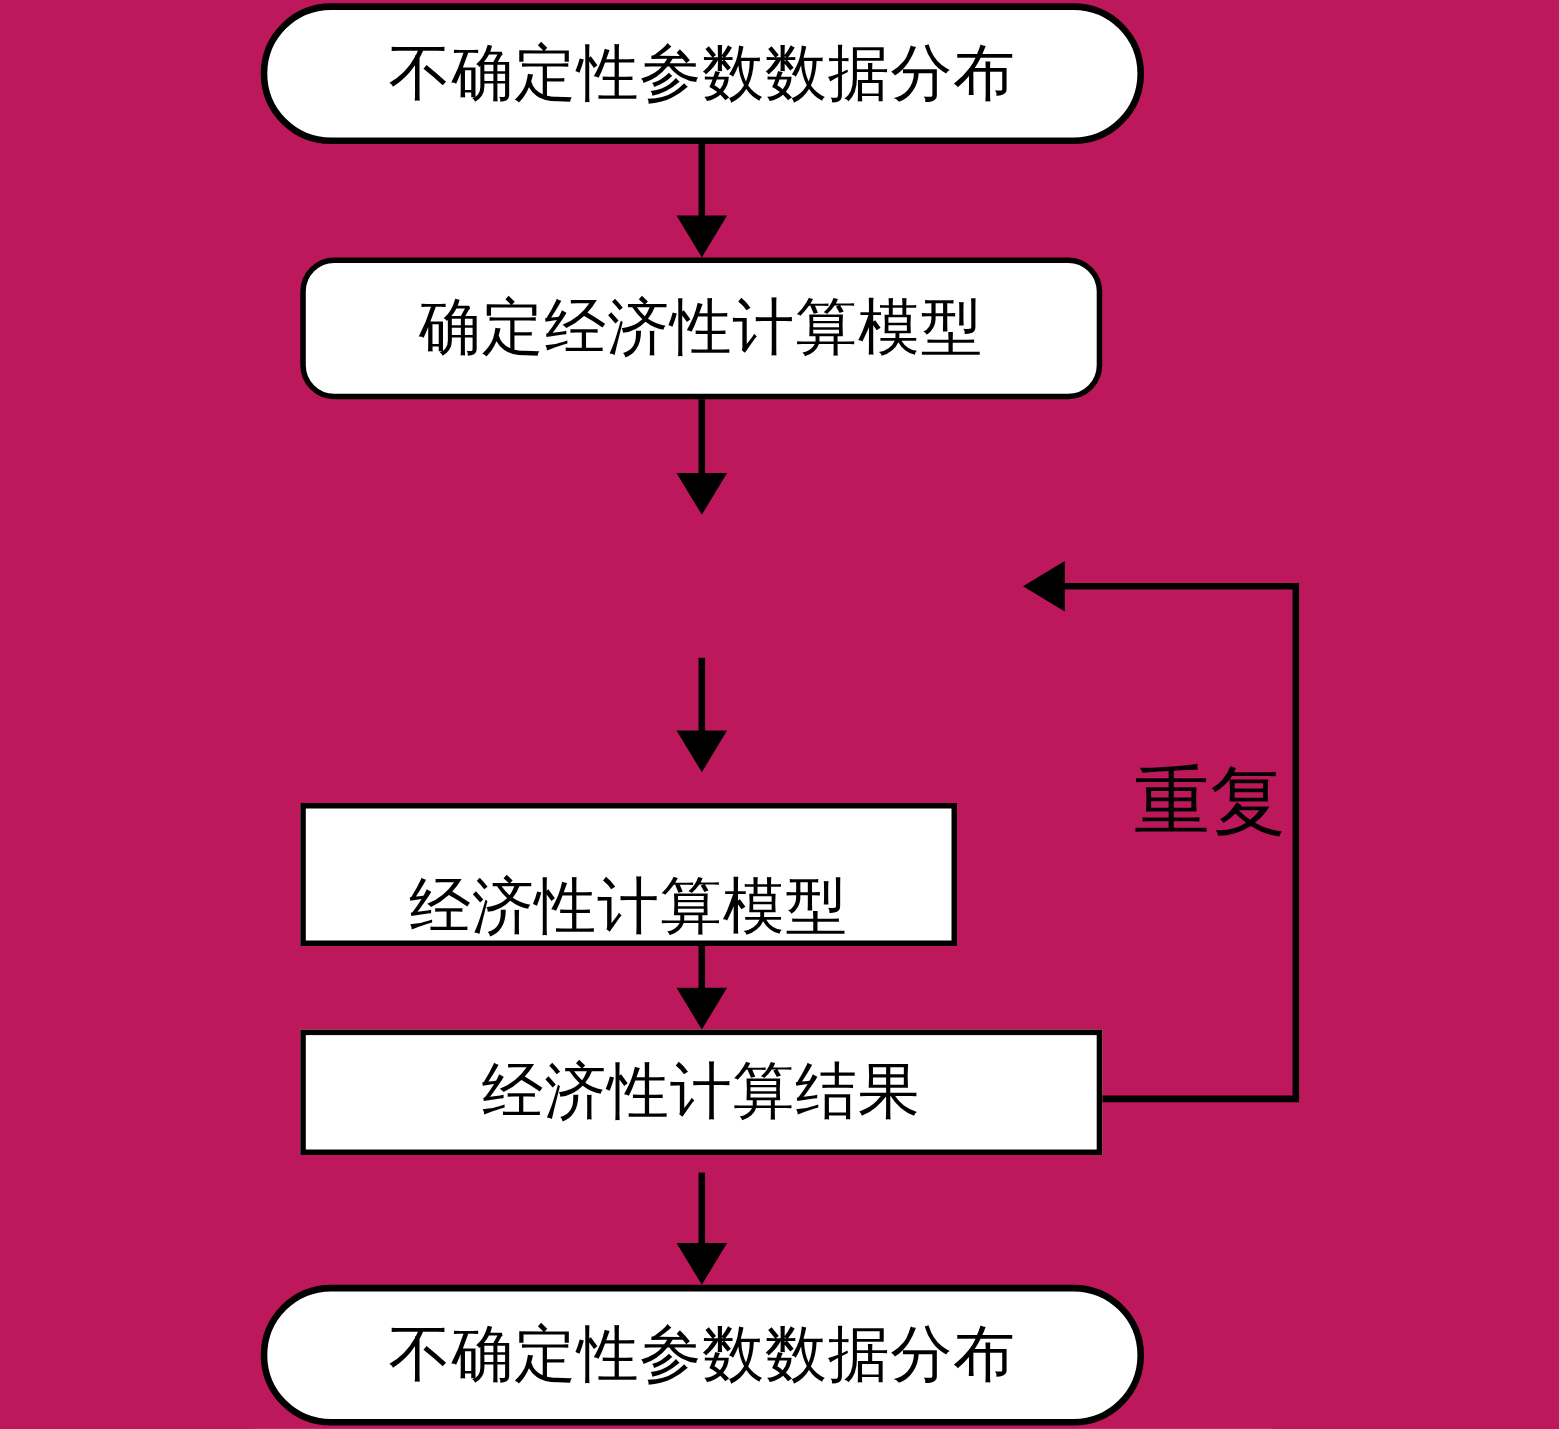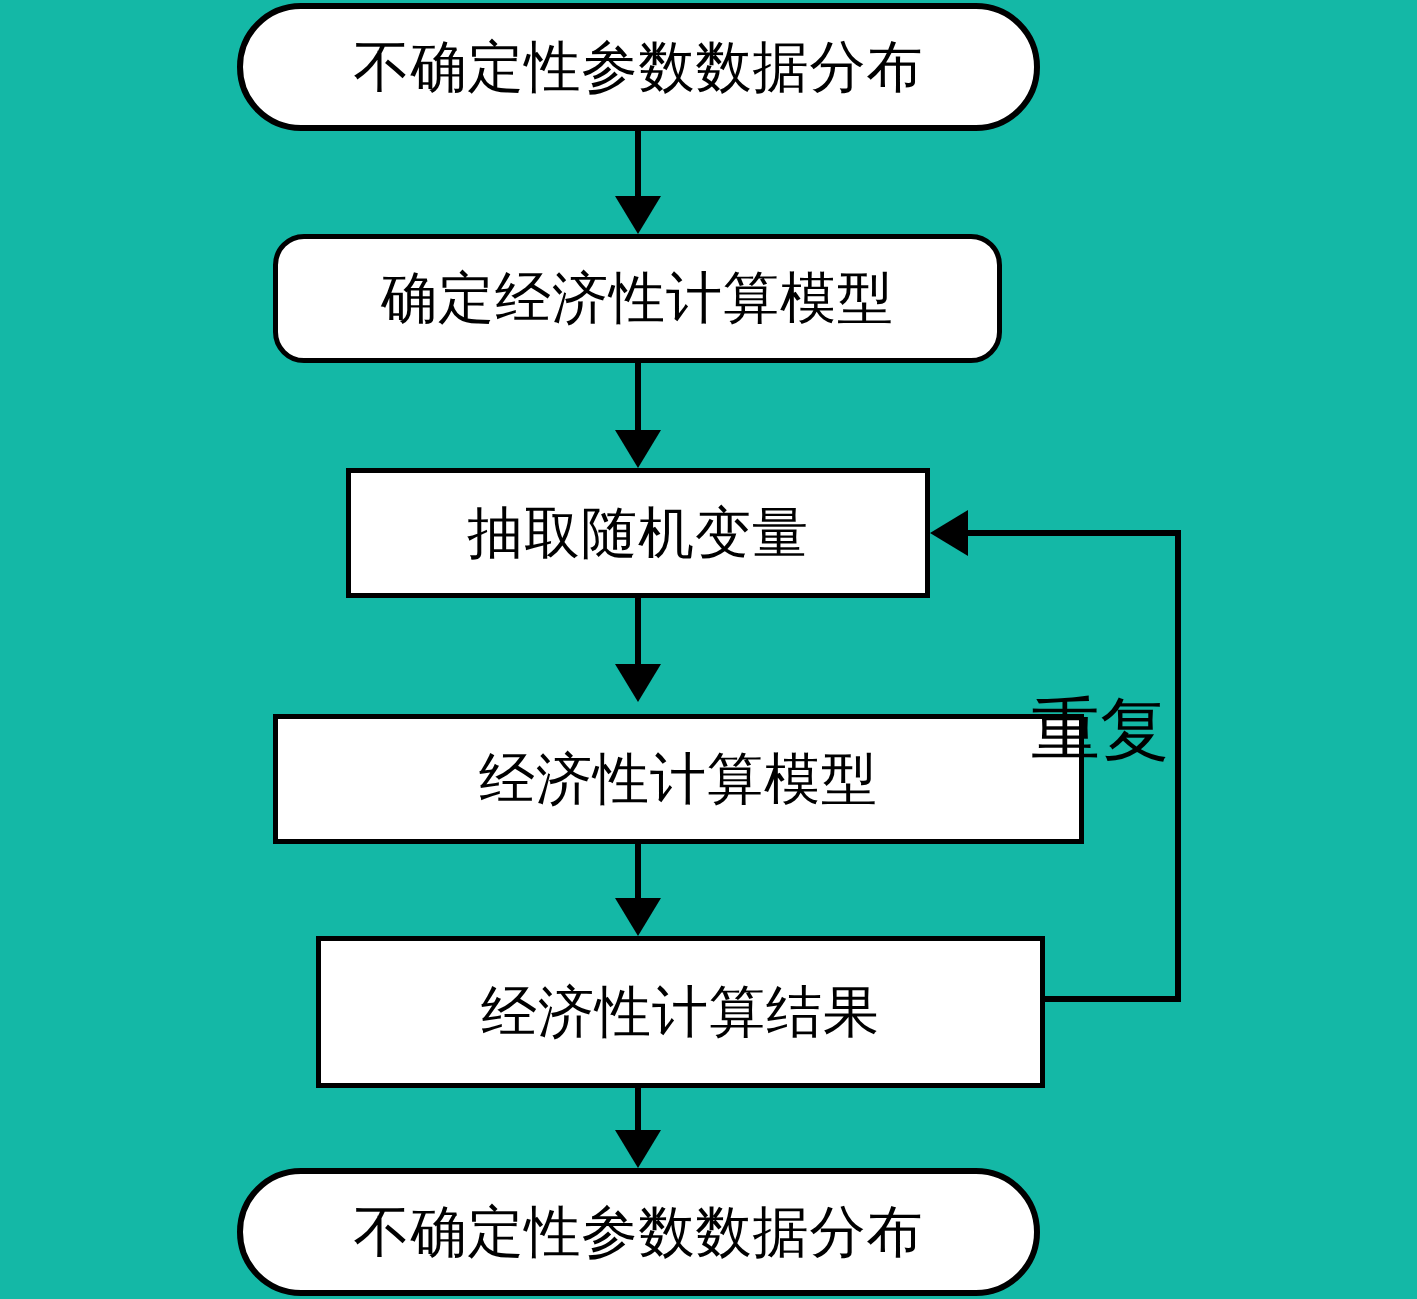--- a/index.html
+++ b/index.html
@@ -4,21 +4,21 @@
 <style>
   html, body {
     margin: 0;
     padding: 0;
     background: #ffffff;
   }
   #flowchart-canvas {
     position: relative;
     width: 1417px;
     height: 1299px;
-    background: #14b8a6;
+    background: #be185d;
     font-family: "DejaVu Sans", "Liberation Sans", sans-serif;
     overflow: hidden;
   }
   .node {
     position: absolute;
     box-sizing: border-box;
     background: #ffffff;
     border: 5px solid #000000;
     display: flex;
     align-items: center;
@@ -33,22 +33,22 @@
     line-height: 1.05;
     color: #000000;
     letter-spacing: 1px;
     white-space: nowrap;
     font-weight: 400;
   }
   
   #node-start      { left: 237px; top: 3px;    width: 803px; height: 128px; }
   #node-define     { left: 273px; top: 234px;  width: 729px; height: 129px; border-radius: 31px; }
   #node-sample     { left: 346px; top: 468px;  width: 584px; height: 130px; }
-  #node-model      { left: 273px; top: 714px;  width: 811px; height: 130px; }
-  #node-result     { left: 273px; top: 936px;  width: 729px; height: 152px; margin-left: 43px; }
+  #node-model      { left: 273px; top: 730px;  width: 597px; height: 130px; align-items: flex-end; }
+  #node-result     { left: 273px; top: 936px;  width: 729px; height: 114px; }
   #node-end        { left: 237px; top: 1168px; width: 803px; height: 128px; }
 
   .edge-svg {
     position: absolute;
     left: 0;
     top: 0;
     width: 1417px;
     height: 1299px;
     pointer-events: none;
   }
@@ -112,23 +112,20 @@
   </svg>
 
   <div class="node terminator" id="node-start">
     <span class="node-label">不确定性参数数据分布</span>
   </div>
 
   <div class="node" id="node-define">
     <span class="node-label">确定经济性计算模型</span>
   </div>
 
-  <div class="node" id="node-sample">
-    <span class="node-label">抽取随机变量</span>
-  </div>
 
   <div class="node" id="node-model">
     <span class="node-label">经济性计算模型</span>
   </div>
 
   <div class="node" id="node-result">
     <span class="node-label">经济性计算结果</span>
   </div>
 
   <div class="node terminator" id="node-end">

